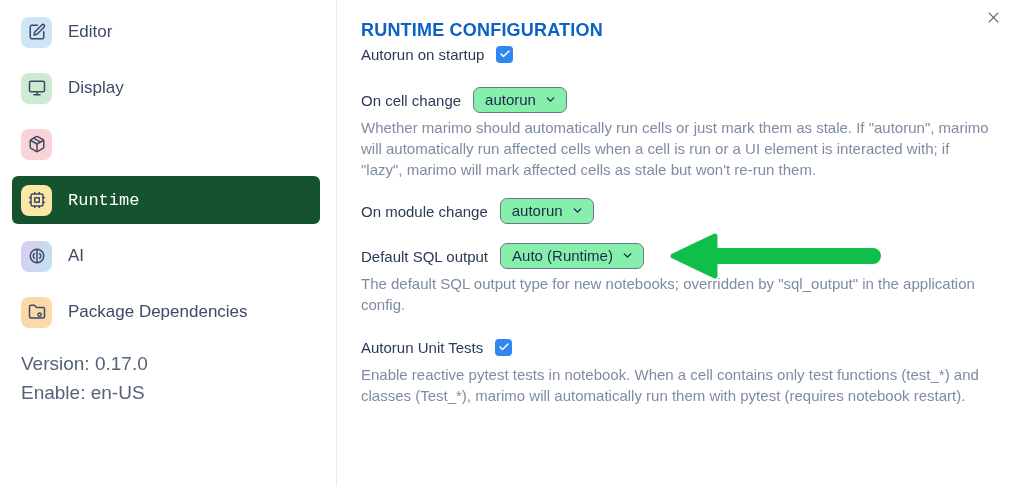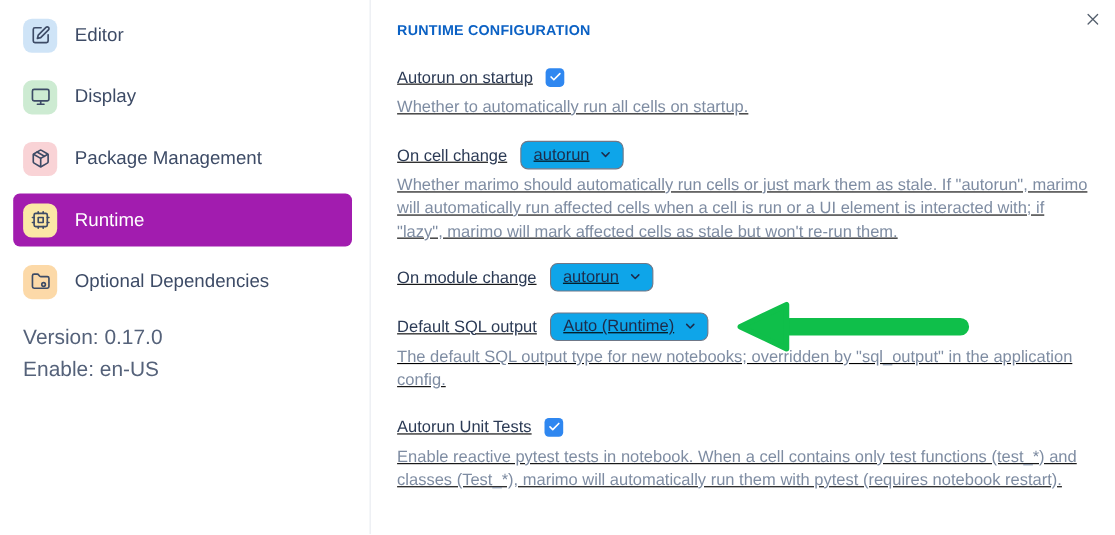--- a/index.html
+++ b/index.html
@@ -17,40 +17,40 @@
     display:flex; align-items:center; gap:16px;
     width:308px; height:48px; margin:0 0 8px 12px;
     padding-left:9px; border-radius:6px; cursor:pointer;
   }
   .nav-item .icon-box {
     width:31px; height:31px; border-radius:8px; flex:0 0 31px;
     display:flex; align-items:center; justify-content:center;
   }
   .nav-item .icon-box svg { stroke:#3d4b66; }
   .nav-item .nav-label { font-size:17px; color:#3d4b66; }
-  .nav-item.active { background:#a21caf; }
+  .nav-item.active { background:#14532d;font-family:Liberation Mono, monospace; }
   .nav-item.active .nav-label { color:#ffffff; }
   .sidebar-meta { margin:17px 0 0 21px; font-size:19px; color:#55627a; }
   .sidebar-meta div { margin-bottom:7px; }
   
   .main { position:absolute; left:338px; top:0; width:676px; height:486px; padding:20px 22px 0 23px; }
-  .panel-title { font-size:13px; font-weight:bold; color:#0b61c4; letter-spacing:.2px; margin-bottom:22px; }
-  .setting { margin-bottom:0;text-decoration:underline; }
+  .panel-title { font-size:18px; font-weight:bold; color:#0b61c4; letter-spacing:.2px; }
+  .setting { margin-bottom:0; }
   .setting-row { display:flex; align-items:center; gap:12px; min-height:26px; }
   .setting-label { font-size:15px; color:#2b3a55; white-space:nowrap; }
   .setting-desc {
     font-size:15px; line-height:21px; color:#7e8ca2; max-width:633px; margin-top:4px;
   }
   .checkbox {
     width:17px; height:17px; border-radius:4px; background:#2f87f0;
     display:inline-flex; align-items:center; justify-content:center; cursor:pointer;
   }
   .select {
     display:inline-flex; align-items:center; gap:8px;
-    border:1px solid #6f7787; border-radius:7px; background:#0ea5e9;
+    border:1px solid #6f7787; border-radius:7px; background:#86efac;
     padding:3px 9px 4px 11px; font-size:15px; color:#1d2b4a; cursor:pointer;
   }
   .select svg { stroke:#1d2b4a; }
   .mb-startup { margin-bottom:20px; }
   .mb-cell   { margin-bottom:18px; }
   .mb-module { margin-bottom:19px; }
   .mb-sql    { margin-bottom:19px; }
   .mb-tests  { margin-bottom:16px; }
   .row-gap-sm { margin-bottom:2px; }
   .arrow-wrap { margin-left:14px; margin-top:-10px; margin-bottom:-10px; line-height:0; }
@@ -89,50 +89,60 @@
 
     <div class="nav-item">
       <span class="icon-box" style="background:#f9d3d6">
         <svg width="18" height="18" viewBox="0 0 24 24" fill="none" stroke-width="2" stroke-linecap="round" stroke-linejoin="round">
           <path d="M21 8a2 2 0 0 0-1-1.73l-7-4a2 2 0 0 0-2 0l-7 4A2 2 0 0 0 3 8v8a2 2 0 0 0 1 1.73l7 4a2 2 0 0 0 2 0l7-4A2 2 0 0 0 21 16Z"></path>
           <path d="M12 22V12"></path>
             <path d="m3.3 7 8.7 5 8.7-5"></path>
             <path d="m7.5 4.27 9 5.15"></path>
         </svg>
       </span>
-      <span class="nav-label">Package Management</span>
     </div>
 
     <div class="nav-item active">
       <span class="icon-box" style="background:#fbe7a6">
         <svg width="18" height="18" viewBox="0 0 24 24" fill="none" stroke-width="2" stroke-linecap="round" stroke-linejoin="round">
           <rect x="4" y="4" width="16" height="16" rx="2"></rect>
           <rect x="9" y="9" width="6" height="6"></rect>
           <path d="M9 2v2"></path>
             <path d="M15 2v2"></path>
             <path d="M9 20v2"></path>
             <path d="M15 20v2"></path>
           <path d="M2 9h2"></path>
             <path d="M2 15h2"></path>
             <path d="M20 9h2"></path>
             <path d="M20 15h2"></path>
         </svg>
       </span>
       <span class="nav-label">Runtime</span>
     </div>
 
+    <div class="nav-item">
+      <span class="icon-box" style="background:linear-gradient(120deg,#dccaf0 0%,#bfe4f0 100%)">
+        <svg width="18" height="18" viewBox="0 0 24 24" fill="none" stroke-width="2" stroke-linecap="round" stroke-linejoin="round">
+          <circle cx="12" cy="12" r="9"></circle>
+          <path d="M12 3v18"></path>
+          <path d="M8.5 9c-2 1-2 5 0 6"></path>
+          <path d="M15.5 9c2 1 2 5 0 6"></path>
+        </svg>
+      </span>
+      <span class="nav-label">AI</span>
+    </div>
 
     <div class="nav-item">
       <span class="icon-box" style="background:#fcd9a8">
         <svg width="18" height="18" viewBox="0 0 24 24" fill="none" stroke-width="2" stroke-linecap="round" stroke-linejoin="round">
           <path d="M20 20a2 2 0 0 0 2-2V8a2 2 0 0 0-2-2h-7.9a2 2 0 0 1-1.69-.9L9.6 3.9A2 2 0 0 0 7.93 3H4a2 2 0 0 0-2 2v13a2 2 0 0 0 2 2Z"></path>
           <circle cx="15.5" cy="15.5" r="2.2"></circle>
         </svg>
       </span>
-      <span class="nav-label">Optional Dependencies</span>
+      <span class="nav-label">Package Dependencies</span>
     </div>
 
 
     <div class="sidebar-meta">
       <div>Version: 0.17.0</div>
       <div>Enable: en-US</div>
     </div>
   </nav>
 
   <main class="main">
@@ -141,21 +151,20 @@
 
     <section class="setting mb-startup">
       <div class="setting-row row-gap-sm">
         <span class="setting-label">Autorun on startup</span>
         <span class="checkbox">
           <svg width="12" height="12" viewBox="0 0 24 24" fill="none" stroke="#ffffff" stroke-width="3" stroke-linecap="round" stroke-linejoin="round">
               <polyline points="20 6 9 17 4 12"></polyline>
             </svg>
         </span>
       </div>
-      <p class="setting-desc">Whether to automatically run all cells on startup.</p>
     </section>
 
     <section class="setting mb-cell">
       <div class="setting-row">
         <span class="setting-label">On cell change</span>
         <span class="select">
           <span>autorun</span>
           <svg width="13" height="13" viewBox="0 0 24 24" fill="none" stroke-width="2.6" stroke-linecap="round" stroke-linejoin="round">
               <polyline points="6 9 12 15 18 9"></polyline>
             </svg>

